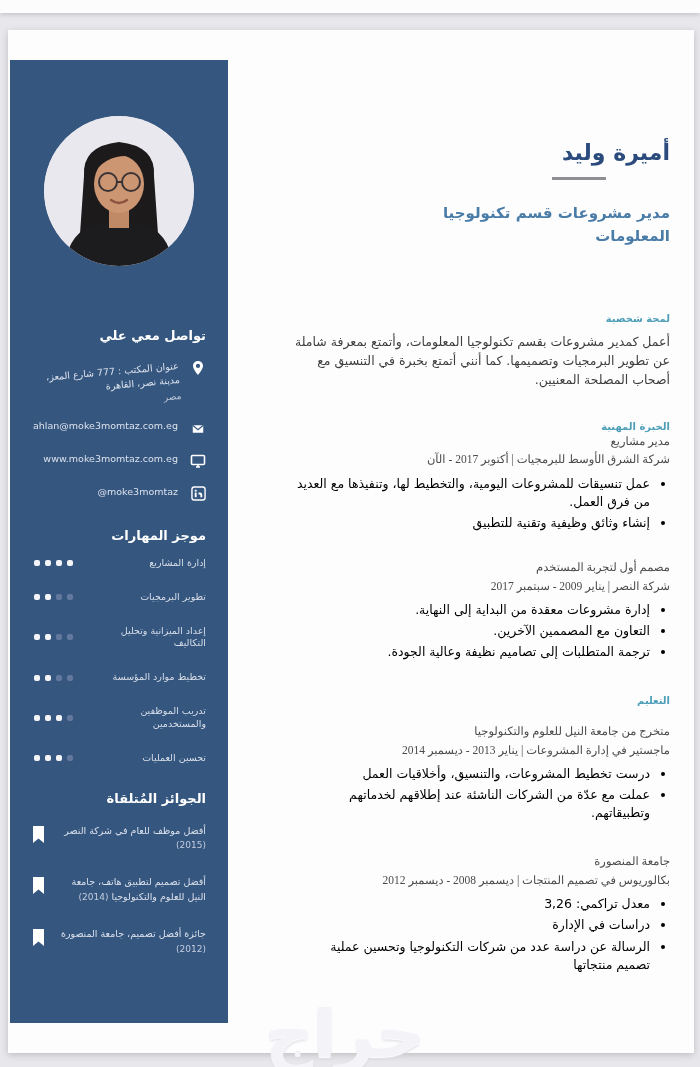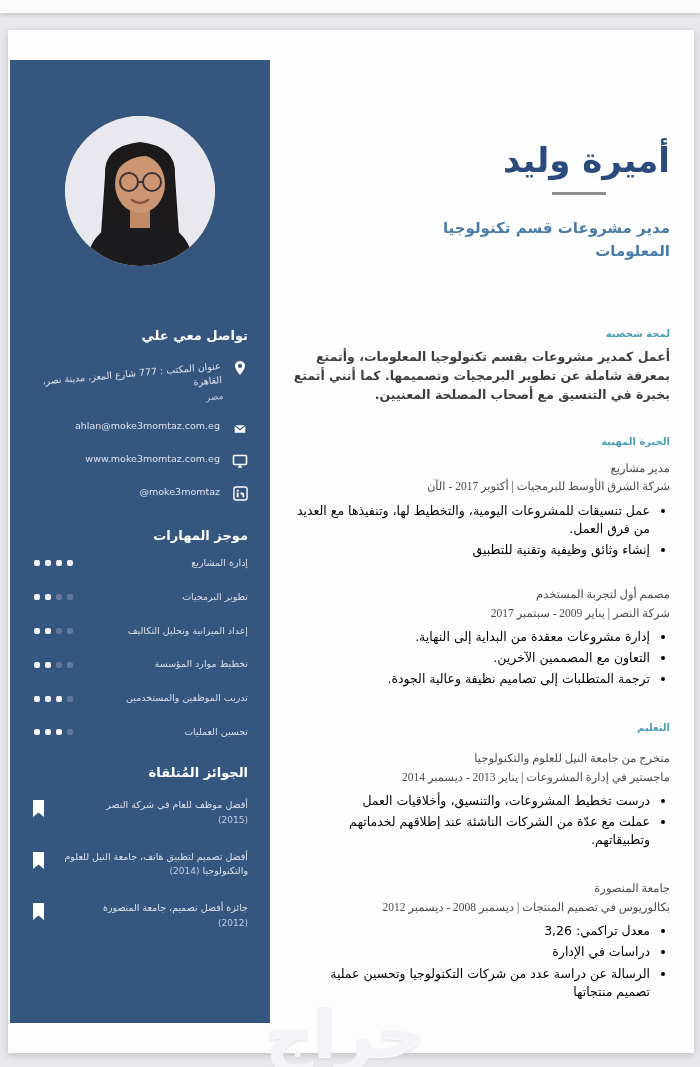--- a/index.html
+++ b/index.html
@@ -6,21 +6,21 @@
   html,body { width:700px; height:1067px; overflow:hidden; }
   body { background:#e8e8ec; font-family:"DejaVu Sans", sans-serif; position:relative; }
 
   .top-strip { position:absolute; top:0; left:0; width:700px; height:13px;
     background:#fcfcfd; box-shadow:0 2px 4px rgba(0,0,0,.14); }
 
   .page { position:absolute; left:8px; top:30px; width:686px; height:1023px;
     background:#fdfdfe; box-shadow:0 2px 7px rgba(0,0,0,.18); }
 
   
-  .sidebar { position:absolute; left:2px; top:30px; width:260px; height:963px;
+  .sidebar { position:absolute; left:2px; top:30px; width:218px; height:963px;
     background:#35567f; color:#dde3ee; }
 
   .photo-wrap { width:150px; height:150px; border-radius:50%; overflow:hidden;
     margin:56px auto 0; background:#e9e8ef; }
 
   .side-section { direction:rtl; padding:0 22px; text-align:right; }
   .side-heading { color:#ffffff; font-weight:bold; font-size:13px; }
 
   .contact { margin-top:62px; }
   .contact-rows { margin-top:16px; }
@@ -43,31 +43,31 @@
   .awards { margin-top:26px; }
   .award-rows { margin-top:18px; }
   .award-row { display:flex; align-items:flex-start; gap:14px; margin-bottom:22px; }
   .award-text { flex:1; font-size:9.5px; line-height:1.55; color:#dbe1ec; }
   .award-year { font-size:9px; color:#c4cddd; margin-top:1px; }
   .a-icon { flex:0 0 13px; height:17px; margin-top:2px; }
 
   
   .main { position:absolute; left:284px; right:24px; top:0; direction:rtl; text-align:right; }
 
-  .name { margin-top:110px; font-size:34px; font-weight:bold; color:#2b4b7c; letter-spacing:0.5px; }
+  .name { margin-top:110px; font-size:22px; font-weight:bold; color:#2b4b7c; letter-spacing:0.5px; }
   .name-underline { width:54px; height:3px; background:#8f8f93; margin:12px 64px 0 0; }
   .subtitle { margin-top:22px; font-size:15px; font-weight:bold; color:#4a7ca8;
     line-height:1.5; max-width:300px; }
 
   .m-section-heading { font-size:10px; font-weight:bold; color:#4d9eb7; }
   .summary { margin-top:66px; }
-  .summary p { margin-top:8px; font-size:12.5px; line-height:1.52; color:#3e3e3e;font-weight:bold; }
+  .summary p { margin-top:8px; font-size:12.5px; line-height:1.52; color:#3e3e3e; }
 
   .experience { margin-top:32px; }
-  .job { margin-top:12px; }
+  .job { margin-top:0; }
   .job + .job { margin-top:26px; }
   .job-title, .job-meta { font-family:"Liberation Serif", serif; font-size:11.5px;
     color:#4a4a4a; letter-spacing:2px; line-height:1.6; }
   ul.bullets { margin:6px 20px 0 0; }
   ul.bullets li { font-size:12.5px; color:#000000; line-height:1.45; margin-bottom:3px; }
 
   .education { margin-top:34px; }
   .edu { margin-top:16px;margin-left:32px; }
   .edu + .edu { margin-top:30px; }
 

